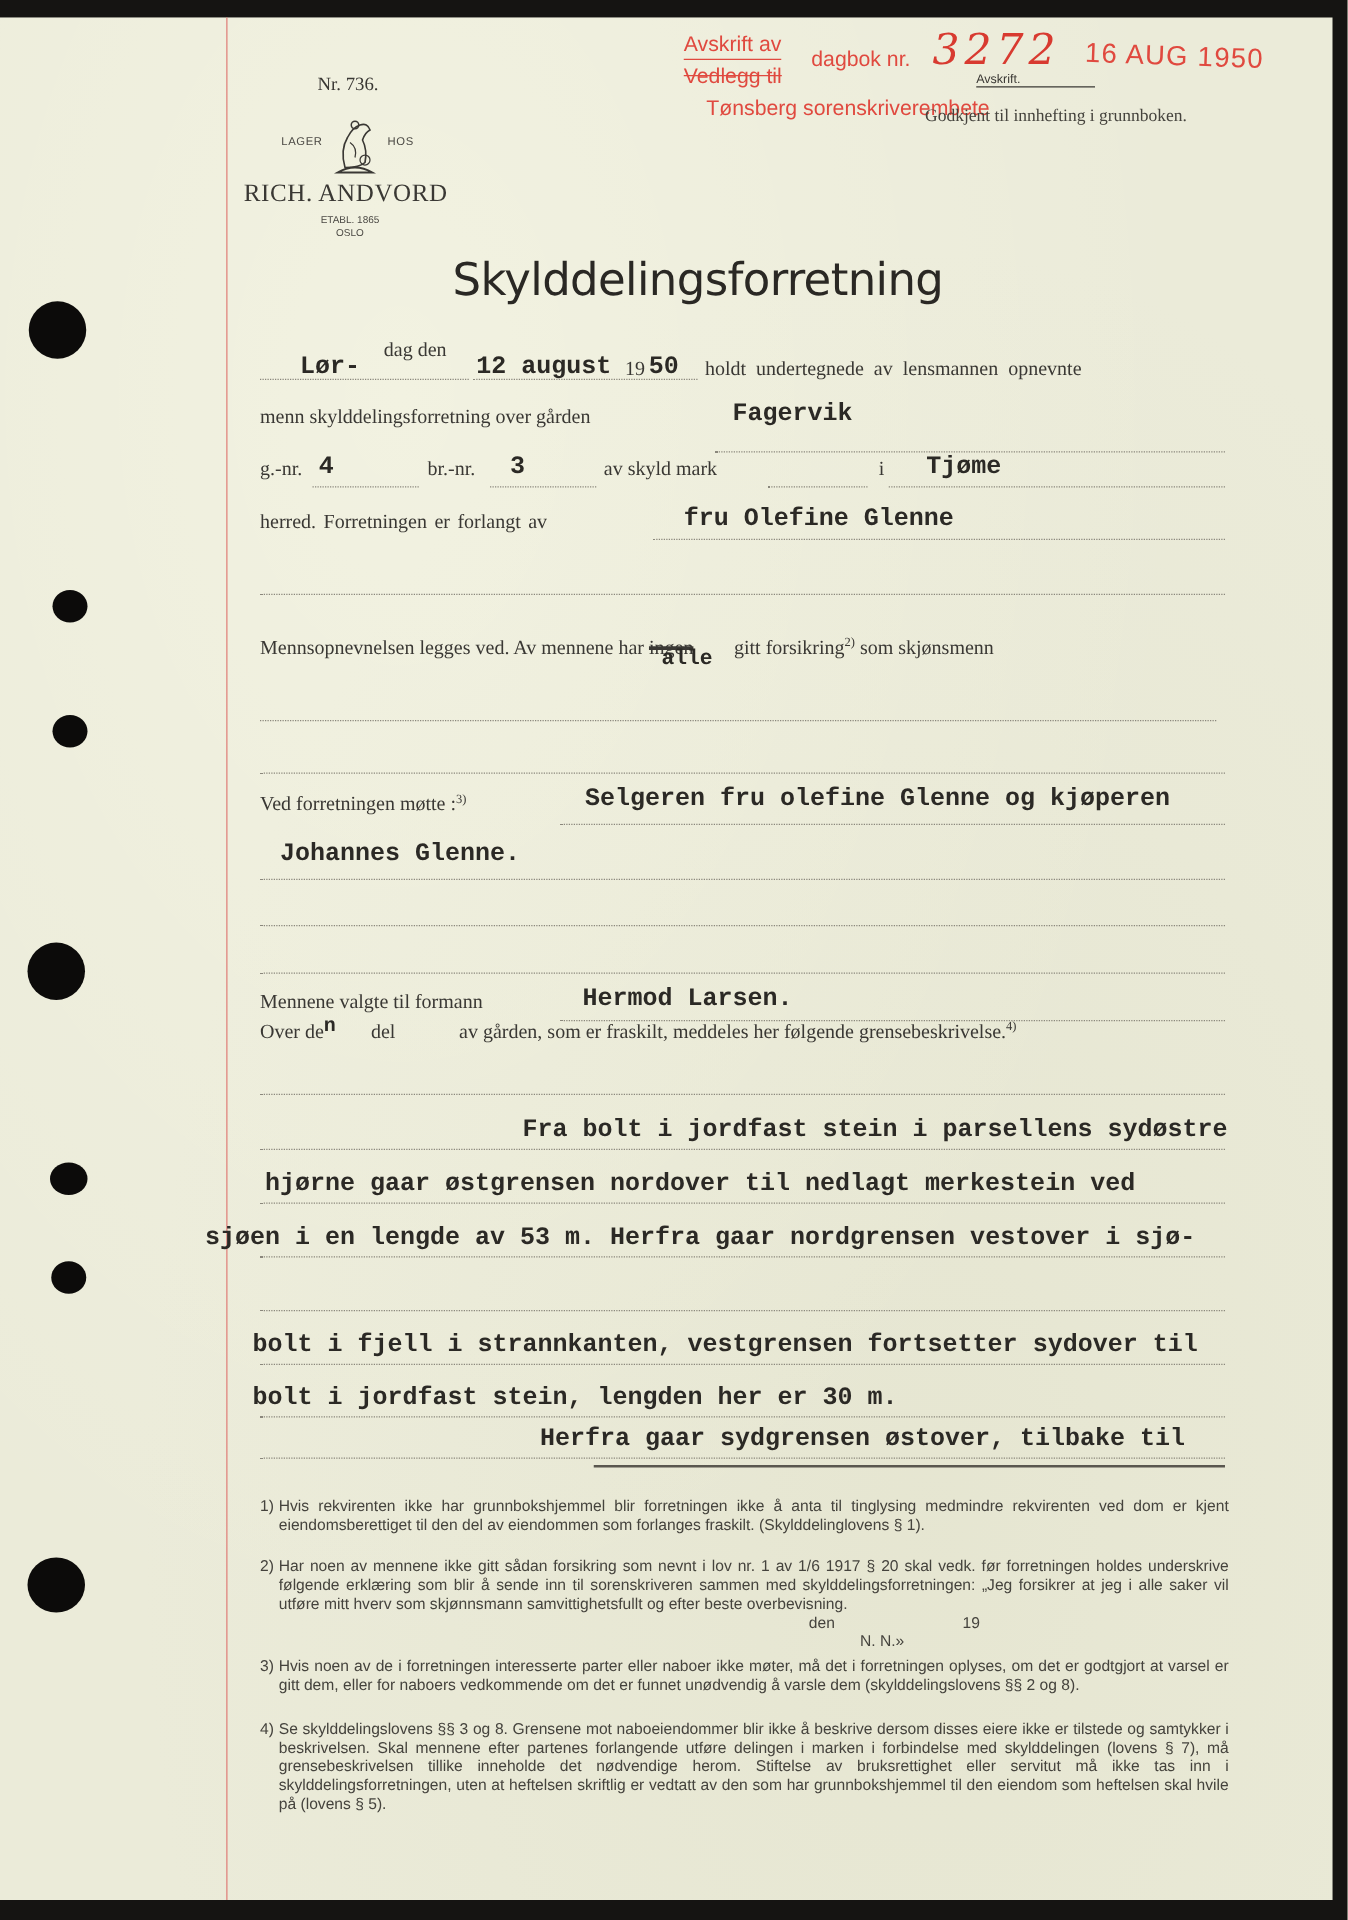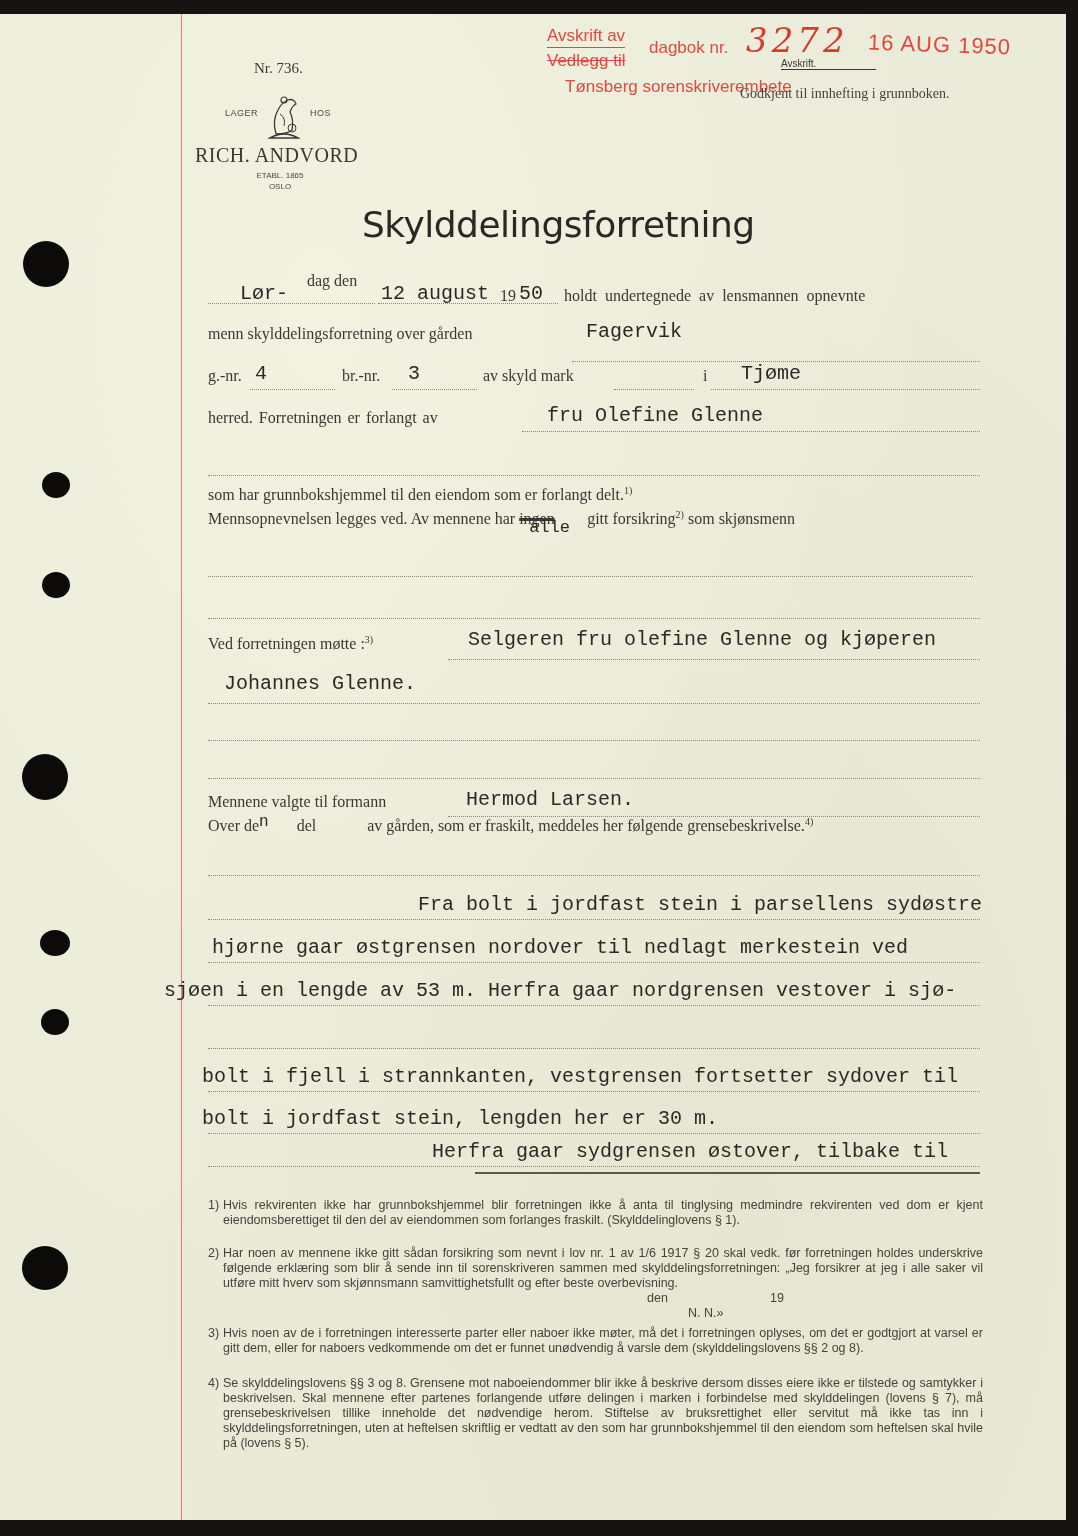--- a/index.html
+++ b/index.html
@@ -27,21 +27,21 @@
 
   .stamp { color:#e0493f; font-family:"Liberation Sans", sans-serif; }
   .stamp-small { font-size:17px; }
   .hw { font-family:"DejaVu Serif", serif; font-size:34px; color:#d83a30; font-style:italic; letter-spacing:4px; }
   .stamp-date { font-size:22px; letter-spacing:1px; transform:rotate(2deg); }
   .strike { text-decoration:line-through; }
 
   .title { font-family:"DejaVu Sans", sans-serif; font-size:36px; color:#2a2824; letter-spacing:-0.5px; }
 
   .form { font-size:16px; color:#3a3834; }
-  .tw { font-family:"Liberation Mono", monospace; font-weight:normal; font-size:20px; color:#2b2925; }
+  .tw { font-family:"Liberation Mono", monospace; font-weight:bold; font-size:20px; color:#2b2925; }
   .dots { position:absolute; height:0; border-bottom:1px dotted #8a877c; }
 
   .fn { font-family:"Liberation Sans", sans-serif; font-size:12.5px; line-height:15px; color:#45433d; position:absolute; left:208px; width:775px; }
   .fn .num { position:absolute; left:0; }
   .fn .body { margin-left:15px; text-align:justify; }
 </style>
 </head>
 <body>
 
 <div class="page">
@@ -106,23 +106,20 @@
   <div class="abs form" style="left:703px;top:353px;">i</div>
   <div class="abs tw" style="left:741px;top:348px;">Tjøme</div>
   <div class="dots" style="left:711px;top:375px;width:269px;"></div>
 
   <div class="abs form" style="left:208px;top:395px;word-spacing:2px;">herred.  Forretningen  er  forlangt  av</div>
   <div class="abs tw" style="left:547px;top:390px;">fru Olefine Glenne</div>
   <div class="dots" style="left:522px;top:417px;width:458px;"></div>
 
   <div class="dots" style="left:208px;top:461px;width:772px;"></div>
 
-  <div class="abs form" style="left:208px;top:471px;">
-    <span>som har grunnbokshjemmel til den eiendom som er forlangt delt.</span><sup style="font-size:10px;">1)</sup>
-  </div>
   <div class="abs form" style="left:208px;top:495px;">
     <span>Mennsopnevnelsen  legges   ved.   Av  mennene   har</span>
     <span style="position:relative;display:inline-block;width:64px;">
       <span style="text-decoration:line-through;text-decoration-thickness:3px;">ingen</span>
       <span class="tw" style="position:absolute;left:10px;top:8px;font-size:17px;">alle</span>
     </span>
     <span>gitt forsikring</span><sup style="font-size:10px;">2)</sup>
     <span>som skjønsmenn</span>
   </div>
   <div class="dots" style="left:208px;top:562px;width:765px;"></div>

